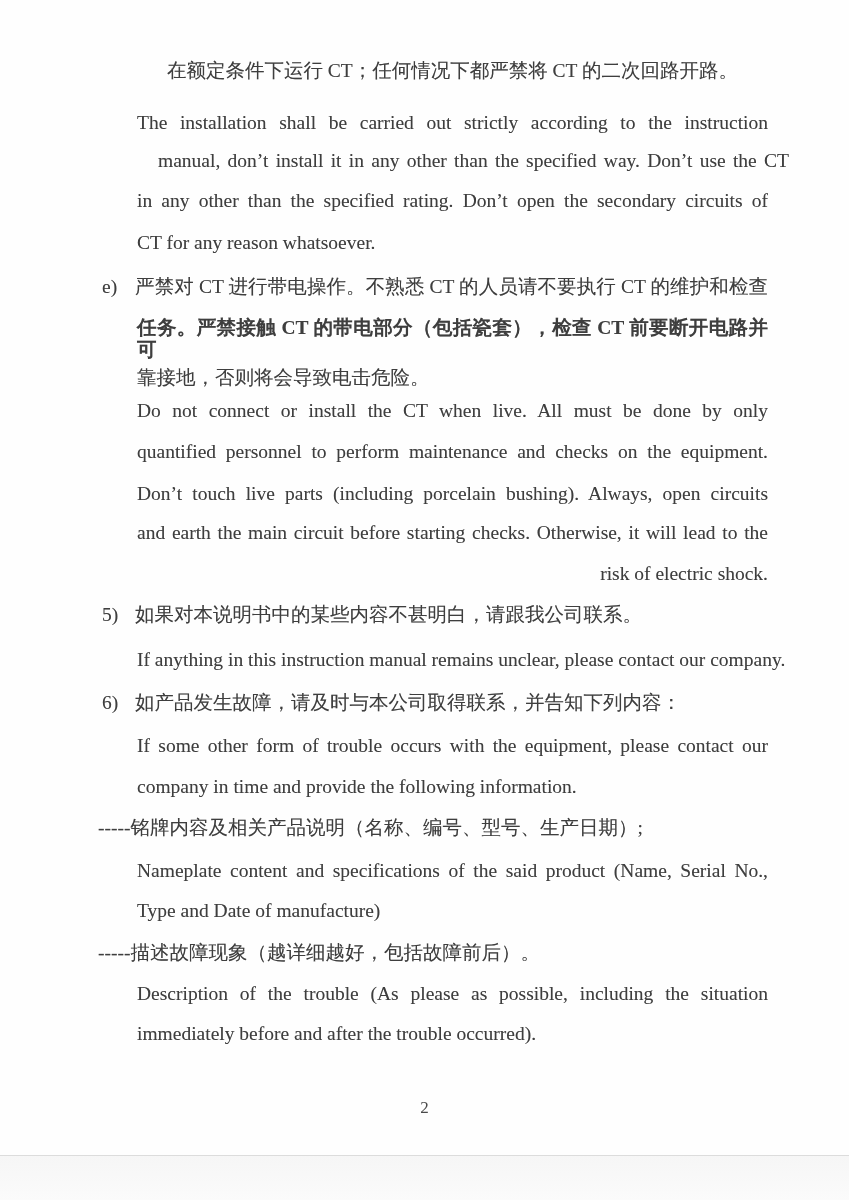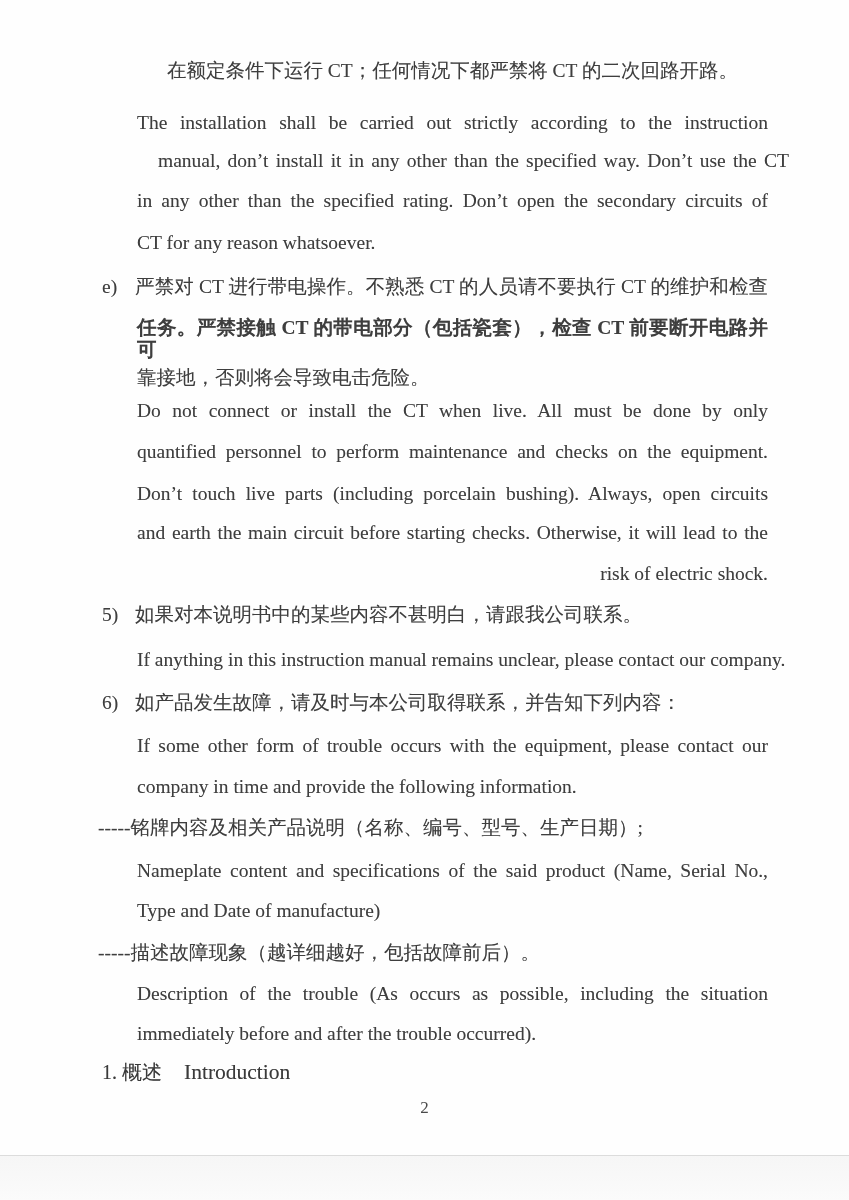--- a/index.html
+++ b/index.html
@@ -69,24 +69,21 @@
       <div class="line" style="left: 137px; top: 563px; width: 631px; text-align: right;"><span>risk of electric shock.</span></div>
       <div class="line" style="left: 102px; top: 604px; width: 666px;"><span class="marker-box">5)</span><span>如果对本说明书中的某些内容不甚明白，请跟我公司联系。</span></div>
       <div class="line" style="left: 137px; top: 649px; width: 631px;"><span>If anything in this instruction manual remains unclear, please contact our company.</span></div>
       <div class="line" style="left: 102px; top: 692px; width: 666px;"><span class="marker-box">6)</span><span>如产品发生故障，请及时与本公司取得联系，并告知下列内容：</span></div>
       <div class="line j" style="left: 137px; top: 735px; width: 631px;"><span>If some other form of trouble occurs with the equipment, please contact our</span></div>
       <div class="line" style="left: 137px; top: 776px; width: 631px;"><span>company in time and provide the following information.</span></div>
       <div class="line" style="left: 98px; top: 817px; width: 670px;"><span>-----铭牌内容及相关产品说明（名称、编号、型号、生产日期）;</span></div>
       <div class="line j" style="left: 137px; top: 860px; width: 631px;"><span>Nameplate content and specifications of the said product (Name, Serial No.,</span></div>
       <div class="line" style="left: 137px; top: 900px; width: 631px;"><span>Type and Date of manufacture)</span></div>
       <div class="line" style="left: 98px; top: 942px; width: 670px;"><span>-----描述故障现象（越详细越好，包括故障前后）。</span></div>
-      <div class="line j" style="left: 137px; top: 983px; width: 631px;"><span>Description of the trouble (As occurs as possible, including the situation</span></div>
+      <div class="line j" style="left: 137px; top: 983px; width: 631px;"><span>Description of the trouble (As please as possible, including the situation</span></div>
       <div class="line" style="left: 137px; top: 1023px; width: 631px;"><span>immediately before and after the trouble occurred).</span></div>
     </div>
 
-  <div id="heading" style="left:102px;top:1059px;">
-    <span class="zh-part">1. 概述</span><span class="en-part">Introduction</span>
-  </div>
 
   <div id="footer-pageno">2</div>
 
   <div id="page-edge"></div>
 </div>
 
 </body></html>

